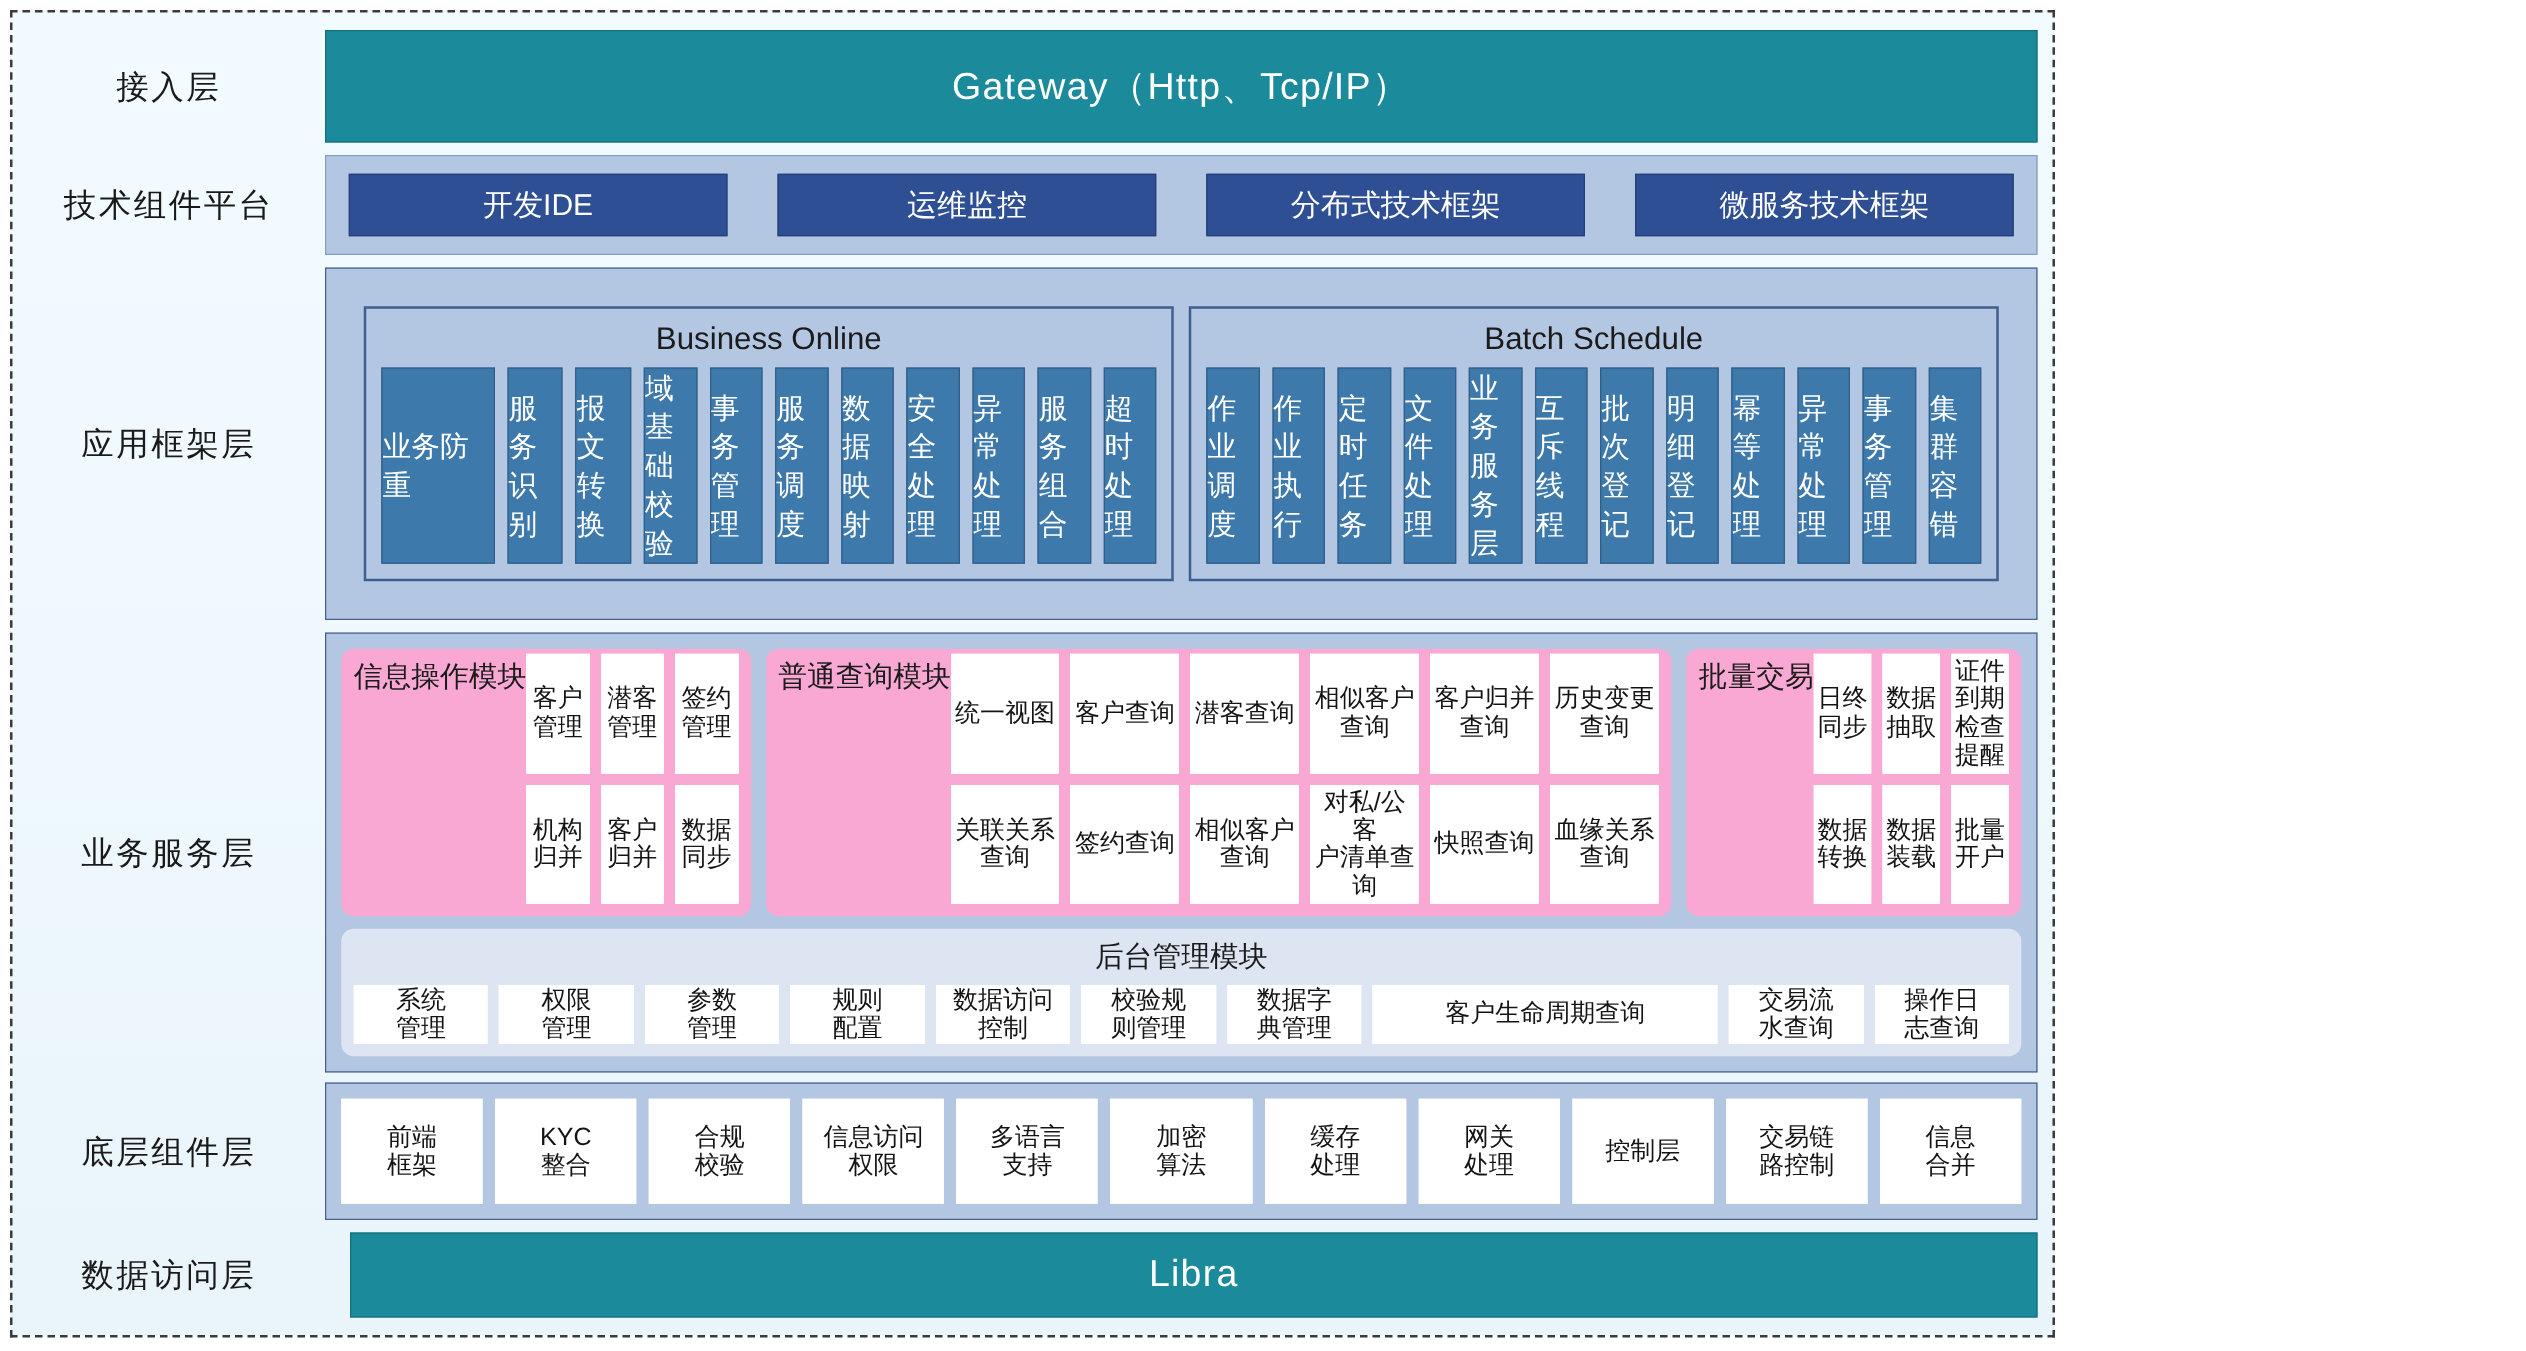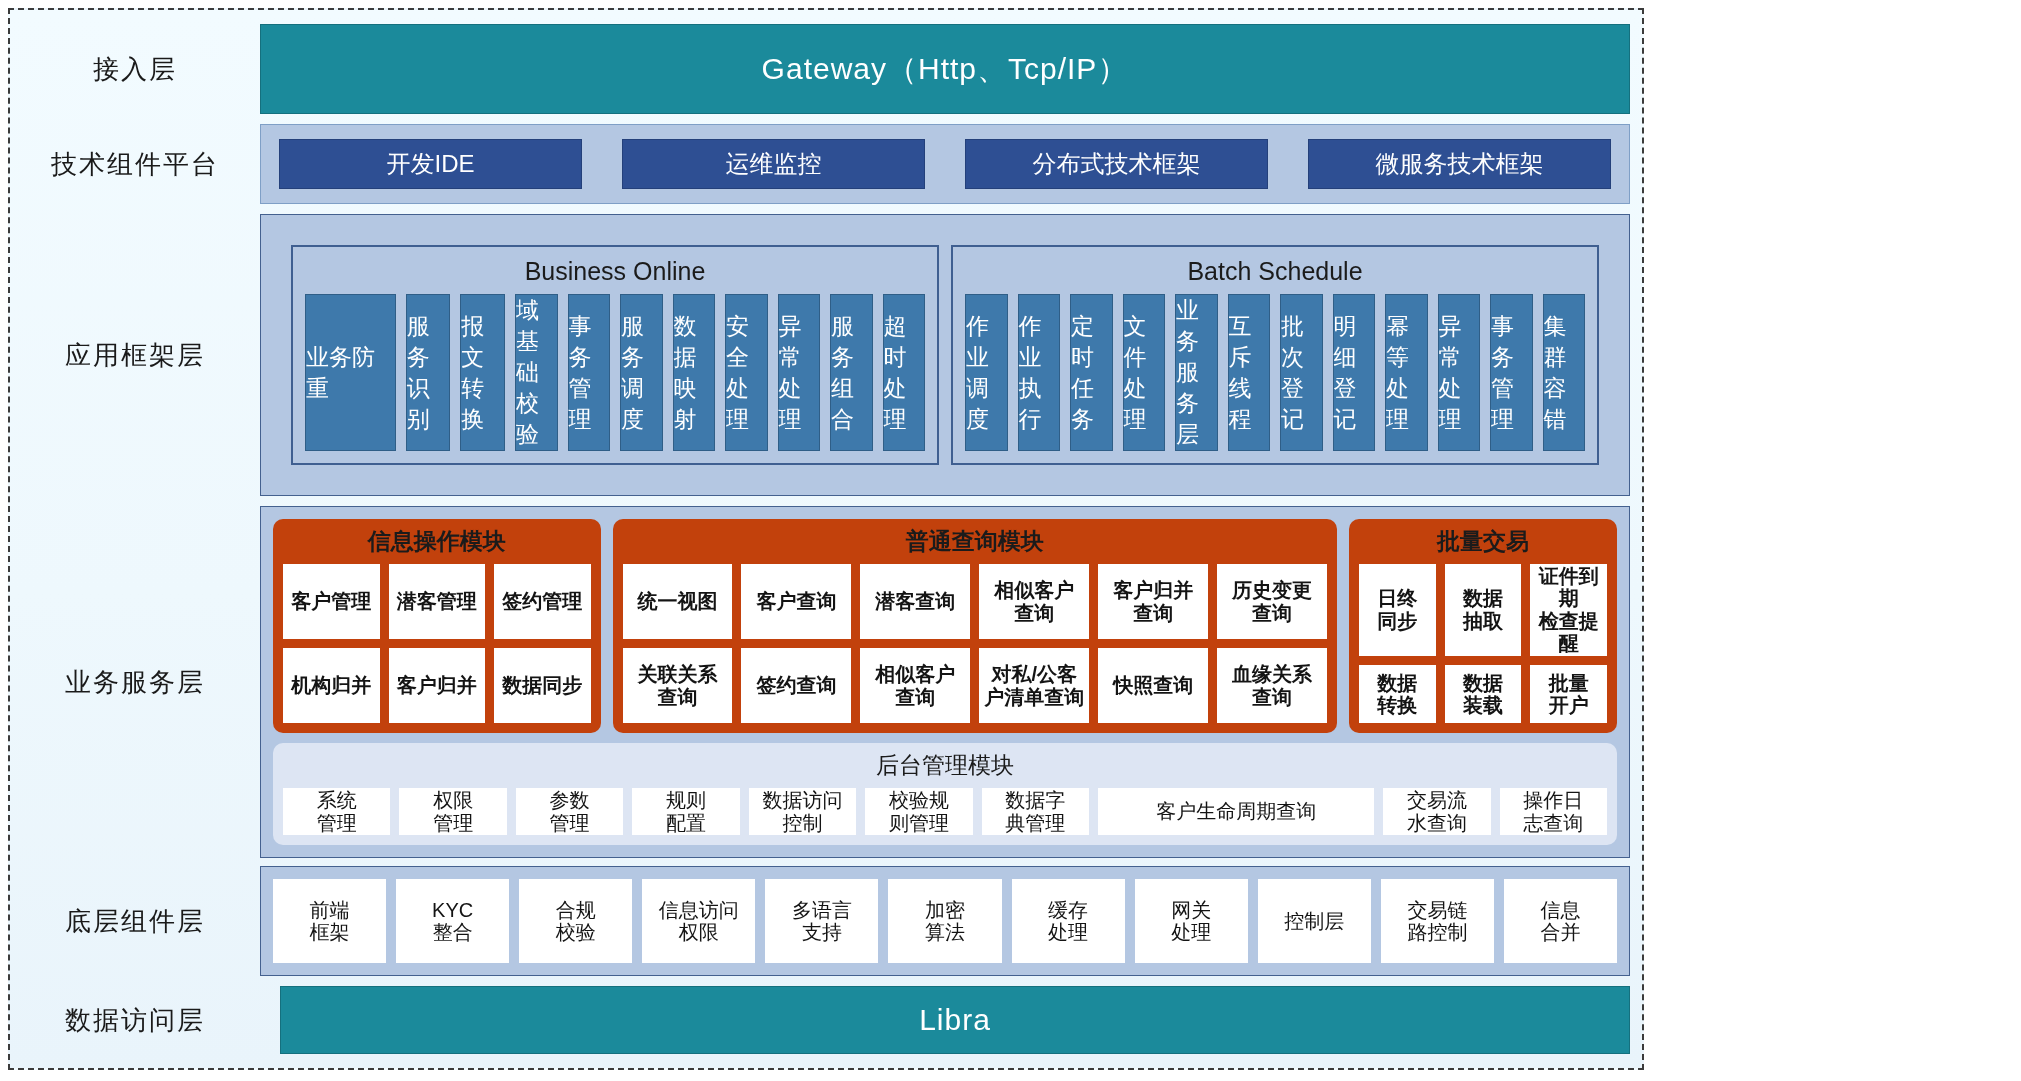--- a/index.html
+++ b/index.html
@@ -75,24 +75,23 @@
   }
 
   
   .svc-band{
     flex:1;background:#b4c7e2;border:1px solid #44618f;
     display:flex;flex-direction:column;gap:10px;
     padding:12px;box-sizing:border-box;
   }
   .svc-top{display:flex;gap:12px;flex:1;}
   .svc-module{
-    background:#c2410c;border-radius:10px;
-    display:flex;flex-direction:column;padding:4px 10px 10px 10px;
+    background:#f9a8d4;border-radius:10px;
+    display:flex;flex-direction:row;padding:4px 10px 10px 10px;
     box-sizing:border-box;
-    font-weight:bold;
   }
   .svc-module-title{
     text-align:center;font-size:23px;color:#1b1b1b;padding:3px 0 7px 0;
   }
   .svc-grid{display:flex;flex-direction:column;gap:9px;flex:1;}
   .svc-grid-row{display:flex;gap:9px;flex:1;}
   .svc-cell{
     background:#ffffff;border:1px solid #ffffff;
     color:#141414;font-size:20px;line-height:1.12;
     display:flex;align-items:center;justify-content:center;

